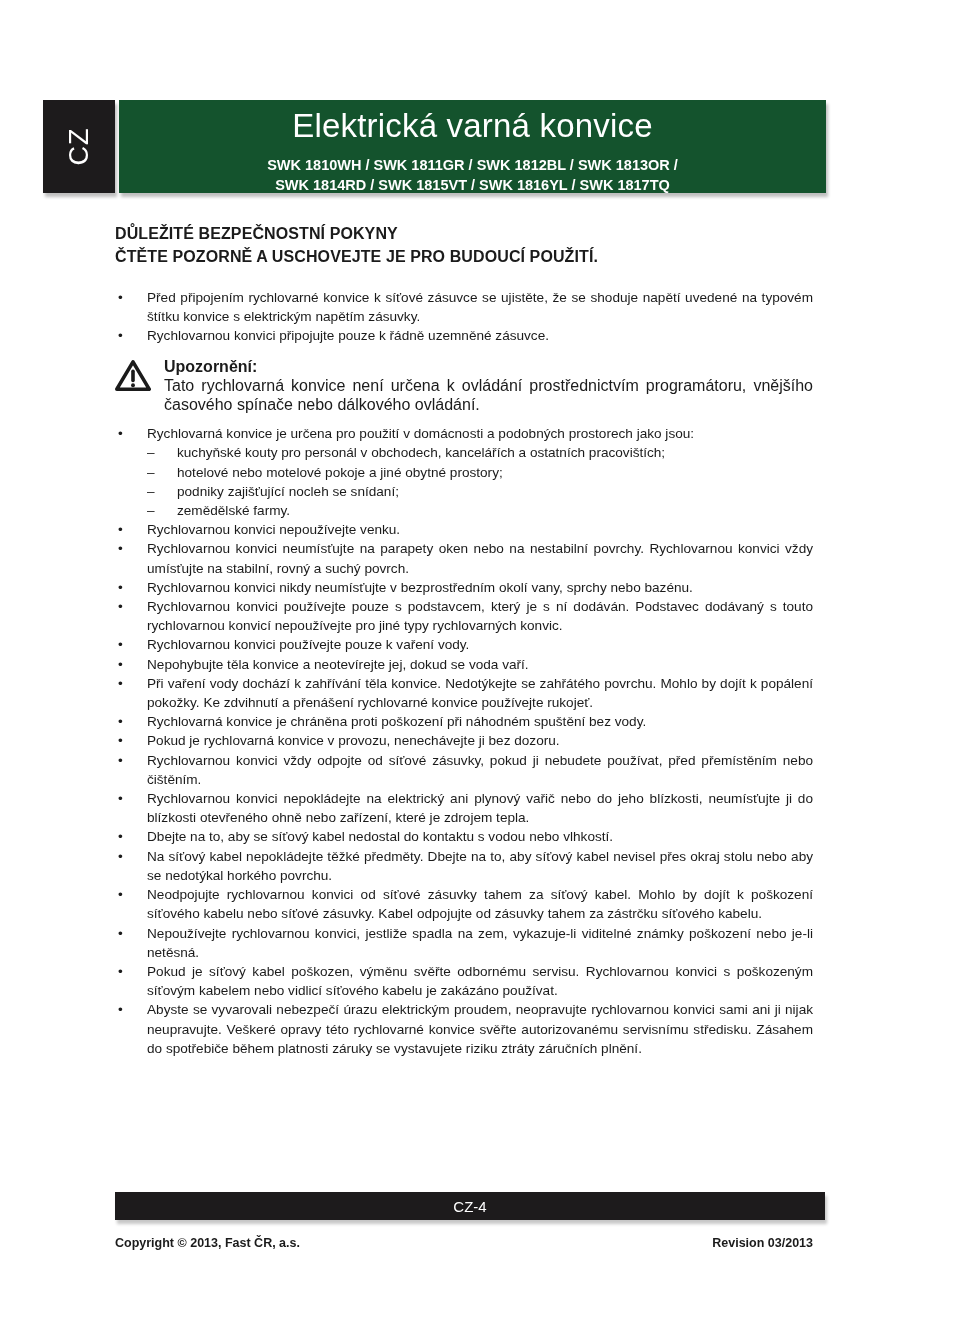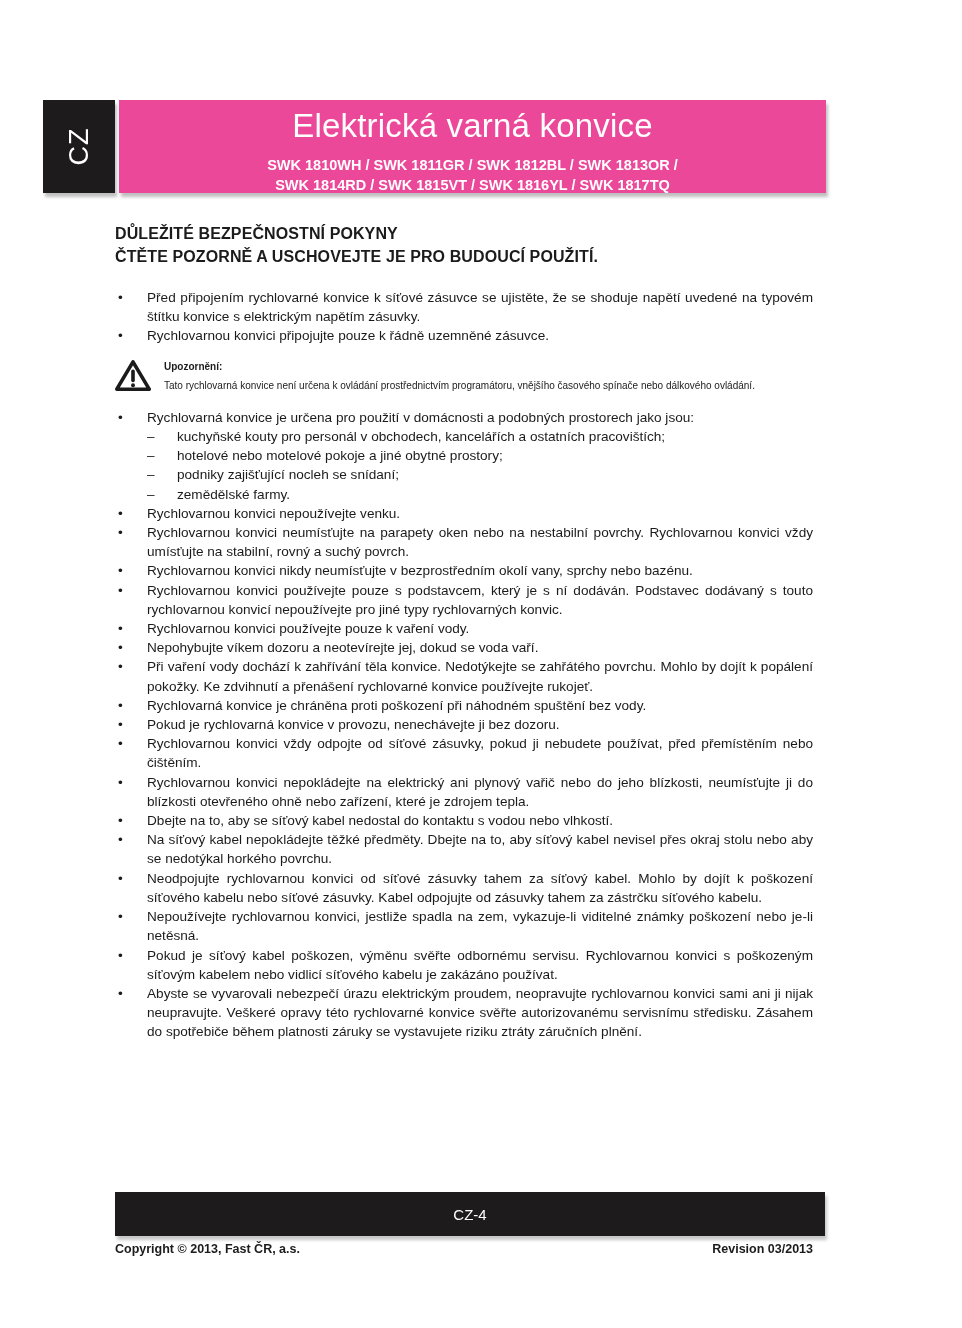--- a/index.html
+++ b/index.html
@@ -22,21 +22,21 @@
     background: #1d1b1c;
     display: flex; align-items: center; justify-content: center;
     box-shadow: 2px 4px 3px rgba(0,0,0,0.25);
   }
   .cz-tab span {
     color: #fff; font-size: 27px; letter-spacing: 1px;
     transform: rotate(-90deg);
   }
   .title-block {
     width: 707px; height: 93px;
-    background: #ec4899;
+    background: #14532d;
     color: #fff; text-align: center;
     padding-top: 7px;
     box-shadow: 2px 4px 3px rgba(0,0,0,0.25);
   }
   .title-block h1 {
     font-size: 33px; font-weight: 400; line-height: 38px;
     letter-spacing: 0.2px;
   }
   .models { font-size: 14.5px; font-weight: 700; line-height: 20px; margin-top: 10px; }
 
@@ -59,39 +59,39 @@
   ul.dash-list { list-style: none; }
   ul.dash-list > li { position: relative; padding-left: 30px; text-align: left; }
   ul.dash-list > li::before {
     content: "\2013";
     position: absolute; left: 0; top: 0;
   }
 
   
   .warning {
     display: flex; gap: 13px; margin: 11px 0 10px 0;
-    font-size: 10px; line-height: 19.2px;
+    font-size: 16px; line-height: 19.2px;
   }
   .warning .icon-box { flex: 0 0 36px; padding-top: 2px; }
   .warning-label { font-weight: 700; display: block; }
   .warning-text { text-align: justify; }
 
   
   .page-bar {
     position: absolute; top: 1192px; left: 115px;
-    width: 710px; height: 44px;
+    width: 710px; height: 28px;
     background: #1d1b1c; color: #fff;
     display: flex; align-items: center; justify-content: center;
     font-size: 15px;
     box-shadow: 2px 4px 3px rgba(0,0,0,0.22);
   }
   .meta-row {
     position: absolute; top: 1236px; left: 115px; width: 698px;
     display: flex; justify-content: space-between;
-    font-size: 12.5px; font-weight: 700; margin-top: 6px;
+    font-size: 12.5px; font-weight: 700;
   }
 </style>
 </head>
 <body>
 
 <header class="masthead">
   <div class="cz-tab">
     <span>CZ</span>
   </div>
   <div class="title-block">
@@ -136,21 +136,21 @@
         <li>hotelové nebo motelové pokoje a jiné obytné prostory;</li>
         <li>podniky zajišťující nocleh se snídaní;</li>
         <li>zemědělské farmy.</li>
       </ul>
     </li>
     <li>Rychlovarnou konvici nepoužívejte venku.</li>
     <li>Rychlovarnou konvici neumísťujte na parapety oken nebo na nestabilní povrchy. Rychlovarnou konvici vždy umísťujte na stabilní, rovný a suchý povrch.</li>
     <li>Rychlovarnou konvici nikdy neumísťujte v bezprostředním okolí vany, sprchy nebo bazénu.</li>
     <li>Rychlovarnou konvici používejte pouze s podstavcem, který je s ní dodáván. Podstavec dodávaný s touto rychlovarnou konvicí nepoužívejte pro jiné typy rychlovarných konvic.</li>
     <li>Rychlovarnou konvici používejte pouze k vaření vody.</li>
-    <li>Nepohybujte víkem dozoru a neotevírejte jej, dokud se voda vaří.</li>
+    <li>Nepohybujte těla konvice a neotevírejte jej, dokud se voda vaří.</li>
     <li>Při vaření vody dochází k zahřívání těla konvice. Nedotýkejte se zahřátého povrchu. Mohlo by dojít k popálení pokožky. Ke zdvihnutí a přenášení rychlovarné konvice používejte rukojeť.</li>
     <li>Rychlovarná konvice je chráněna proti poškození při náhodném spuštění bez vody.</li>
     <li>Pokud je rychlovarná konvice v provozu, nenechávejte ji bez dozoru.</li>
     <li>Rychlovarnou konvici vždy odpojte od síťové zásuvky, pokud ji nebudete používat, před přemístěním nebo čištěním.</li>
     <li>Rychlovarnou konvici nepokládejte na elektrický ani plynový vařič nebo do jeho blízkosti, neumísťujte ji do blízkosti otevřeného ohně nebo zařízení, které je zdrojem tepla.</li>
     <li>Dbejte na to, aby se síťový kabel nedostal do kontaktu s vodou nebo vlhkostí.</li>
     <li>Na síťový kabel nepokládejte těžké předměty. Dbejte na to, aby síťový kabel nevisel přes okraj stolu nebo aby se nedotýkal horkého povrchu.</li>
     <li>Neodpojujte rychlovarnou konvici od síťové zásuvky tahem za síťový kabel. Mohlo by dojít k poškození síťového kabelu nebo síťové zásuvky. Kabel odpojujte od zásuvky tahem za zástrčku síťového kabelu.</li>
     <li>Nepoužívejte rychlovarnou konvici, jestliže spadla na zem, vykazuje-li viditelné známky poškození nebo je-li netěsná.</li>
     <li>Pokud je síťový kabel poškozen, výměnu svěřte odbornému servisu. Rychlovarnou konvici s poškozeným síťovým kabelem nebo vidlicí síťového kabelu je zakázáno používat.</li>

